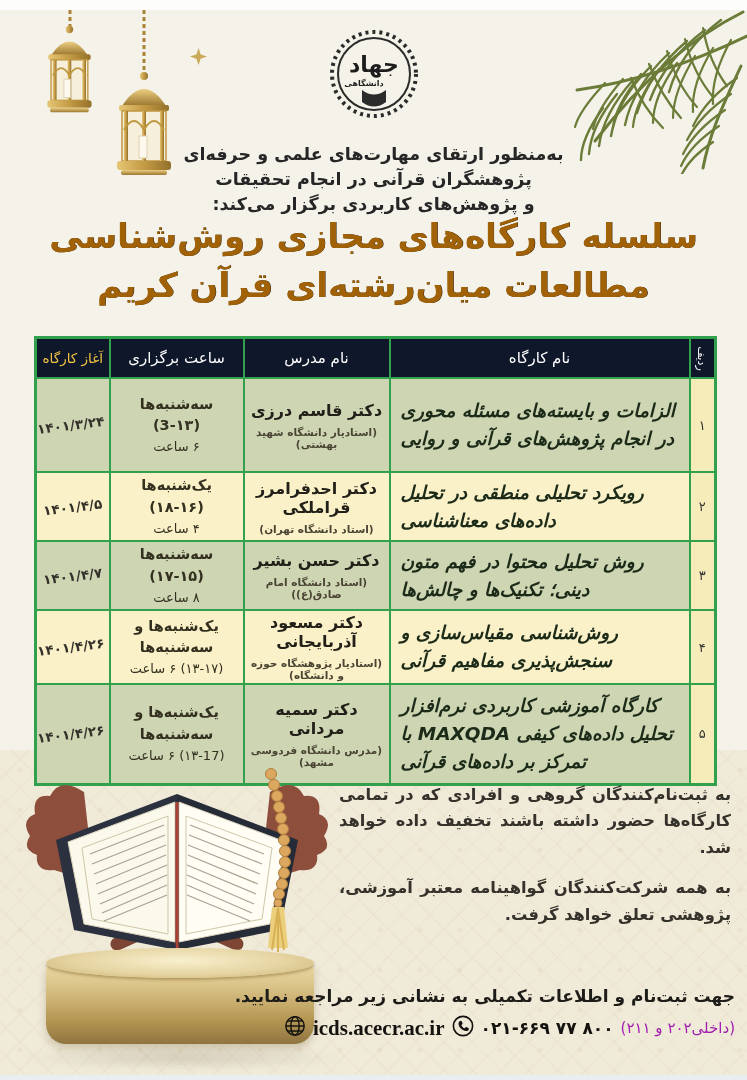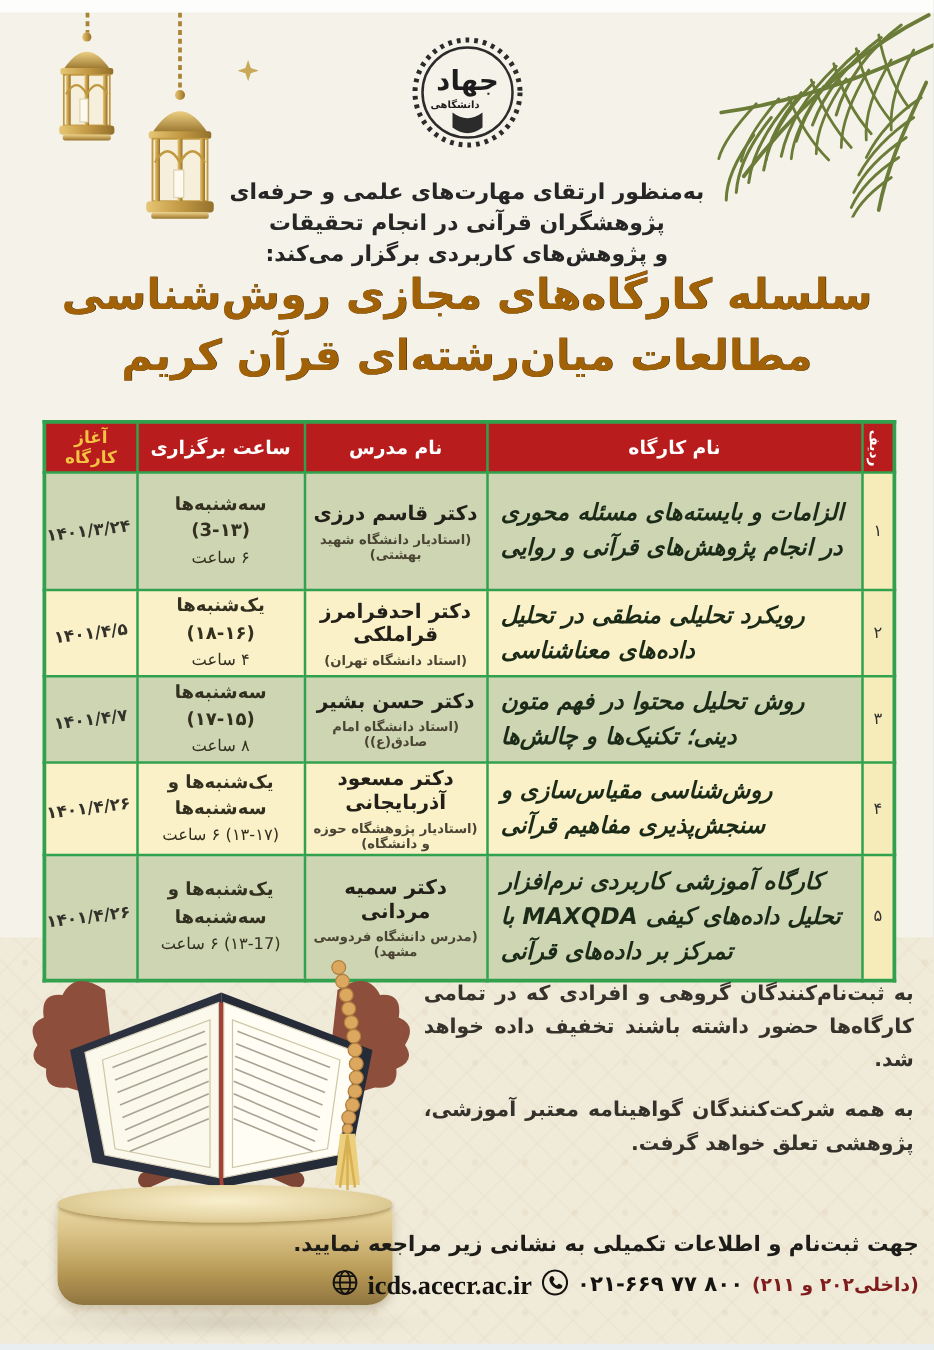--- a/index.html
+++ b/index.html
@@ -44,21 +44,21 @@
     text-shadow:0.4px 0 #2e2013;
   }
 
   
   .wtable{
     position:absolute;left:34px;top:336px;width:680px;
     border-collapse:collapse;table-layout:fixed;
     border:3px solid #31a14e;
   }
   .wtable td,.wtable th{border:2px solid #31a14e;vertical-align:middle;padding:2px 4px;}
-  .wtable th{background:#b91c1c;color:#ffffff;font-size:15px;font-weight:bold;height:34px;}
+  .wtable th{background:#0f172a;color:#ffffff;font-size:15px;font-weight:normal;height:34px;}
   th.start-h{color:#f3c343;font-size:13.5px;}
   th.radif-h{font-size:11px;padding:0;}
   th.radif-h span{display:inline-block;transform:rotate(90deg);white-space:nowrap;}
   tr.green td{background:#cdd5b3;}
   tr.cream td{background:#faf1c9;}
   .wtable td.numc{background:#f5ecb9;font-size:13px;color:#333;text-align:center;padding:0;}
   td.namec{font-size:18.5px;font-weight:600;color:#1c2a18;line-height:1.5;padding:4px 10px;text-align:left;font-style:italic;}
   td.instc{text-align:center;}
   .inst-name{font-size:16px;font-weight:800;color:#232019;}
   .inst-affil{font-size:10.5px;font-weight:600;color:#4a4433;margin-top:6px;}
@@ -94,21 +94,21 @@
     background:radial-gradient(ellipse,rgba(60,50,20,.16),transparent 70%);
     filter:blur(3px);
   }
 
   
   .footer{position:absolute;right:12px;top:986px;width:520px;}
   .f-line1{font-size:17px;font-weight:700;color:#1d1c18;text-align:right;}
   .f-line2{margin-top:9px;display:flex;align-items:center;justify-content:flex-start;gap:7px;}
   .f-url{direction:ltr;unicode-bidi:isolate;font-family:"Liberation Serif",serif;font-weight:bold;font-size:21px;color:#14130f;}
   .f-phone{direction:ltr;unicode-bidi:isolate;font-size:17px;font-weight:800;color:#14130f;}
-  .f-ext{font-size:15px;font-weight:700;color:#7f1d1d;}
+  .f-ext{font-size:15px;font-weight:400;color:#a21caf;}
 </style>
 </head>
 <body>
 
 <div class="poster">
   <div class="top-white"></div>
   <div class="bottom-zone"></div>
 
   <div class="lanterns">
     <svg width="172" height="186" viewBox="0 0 172 186">

